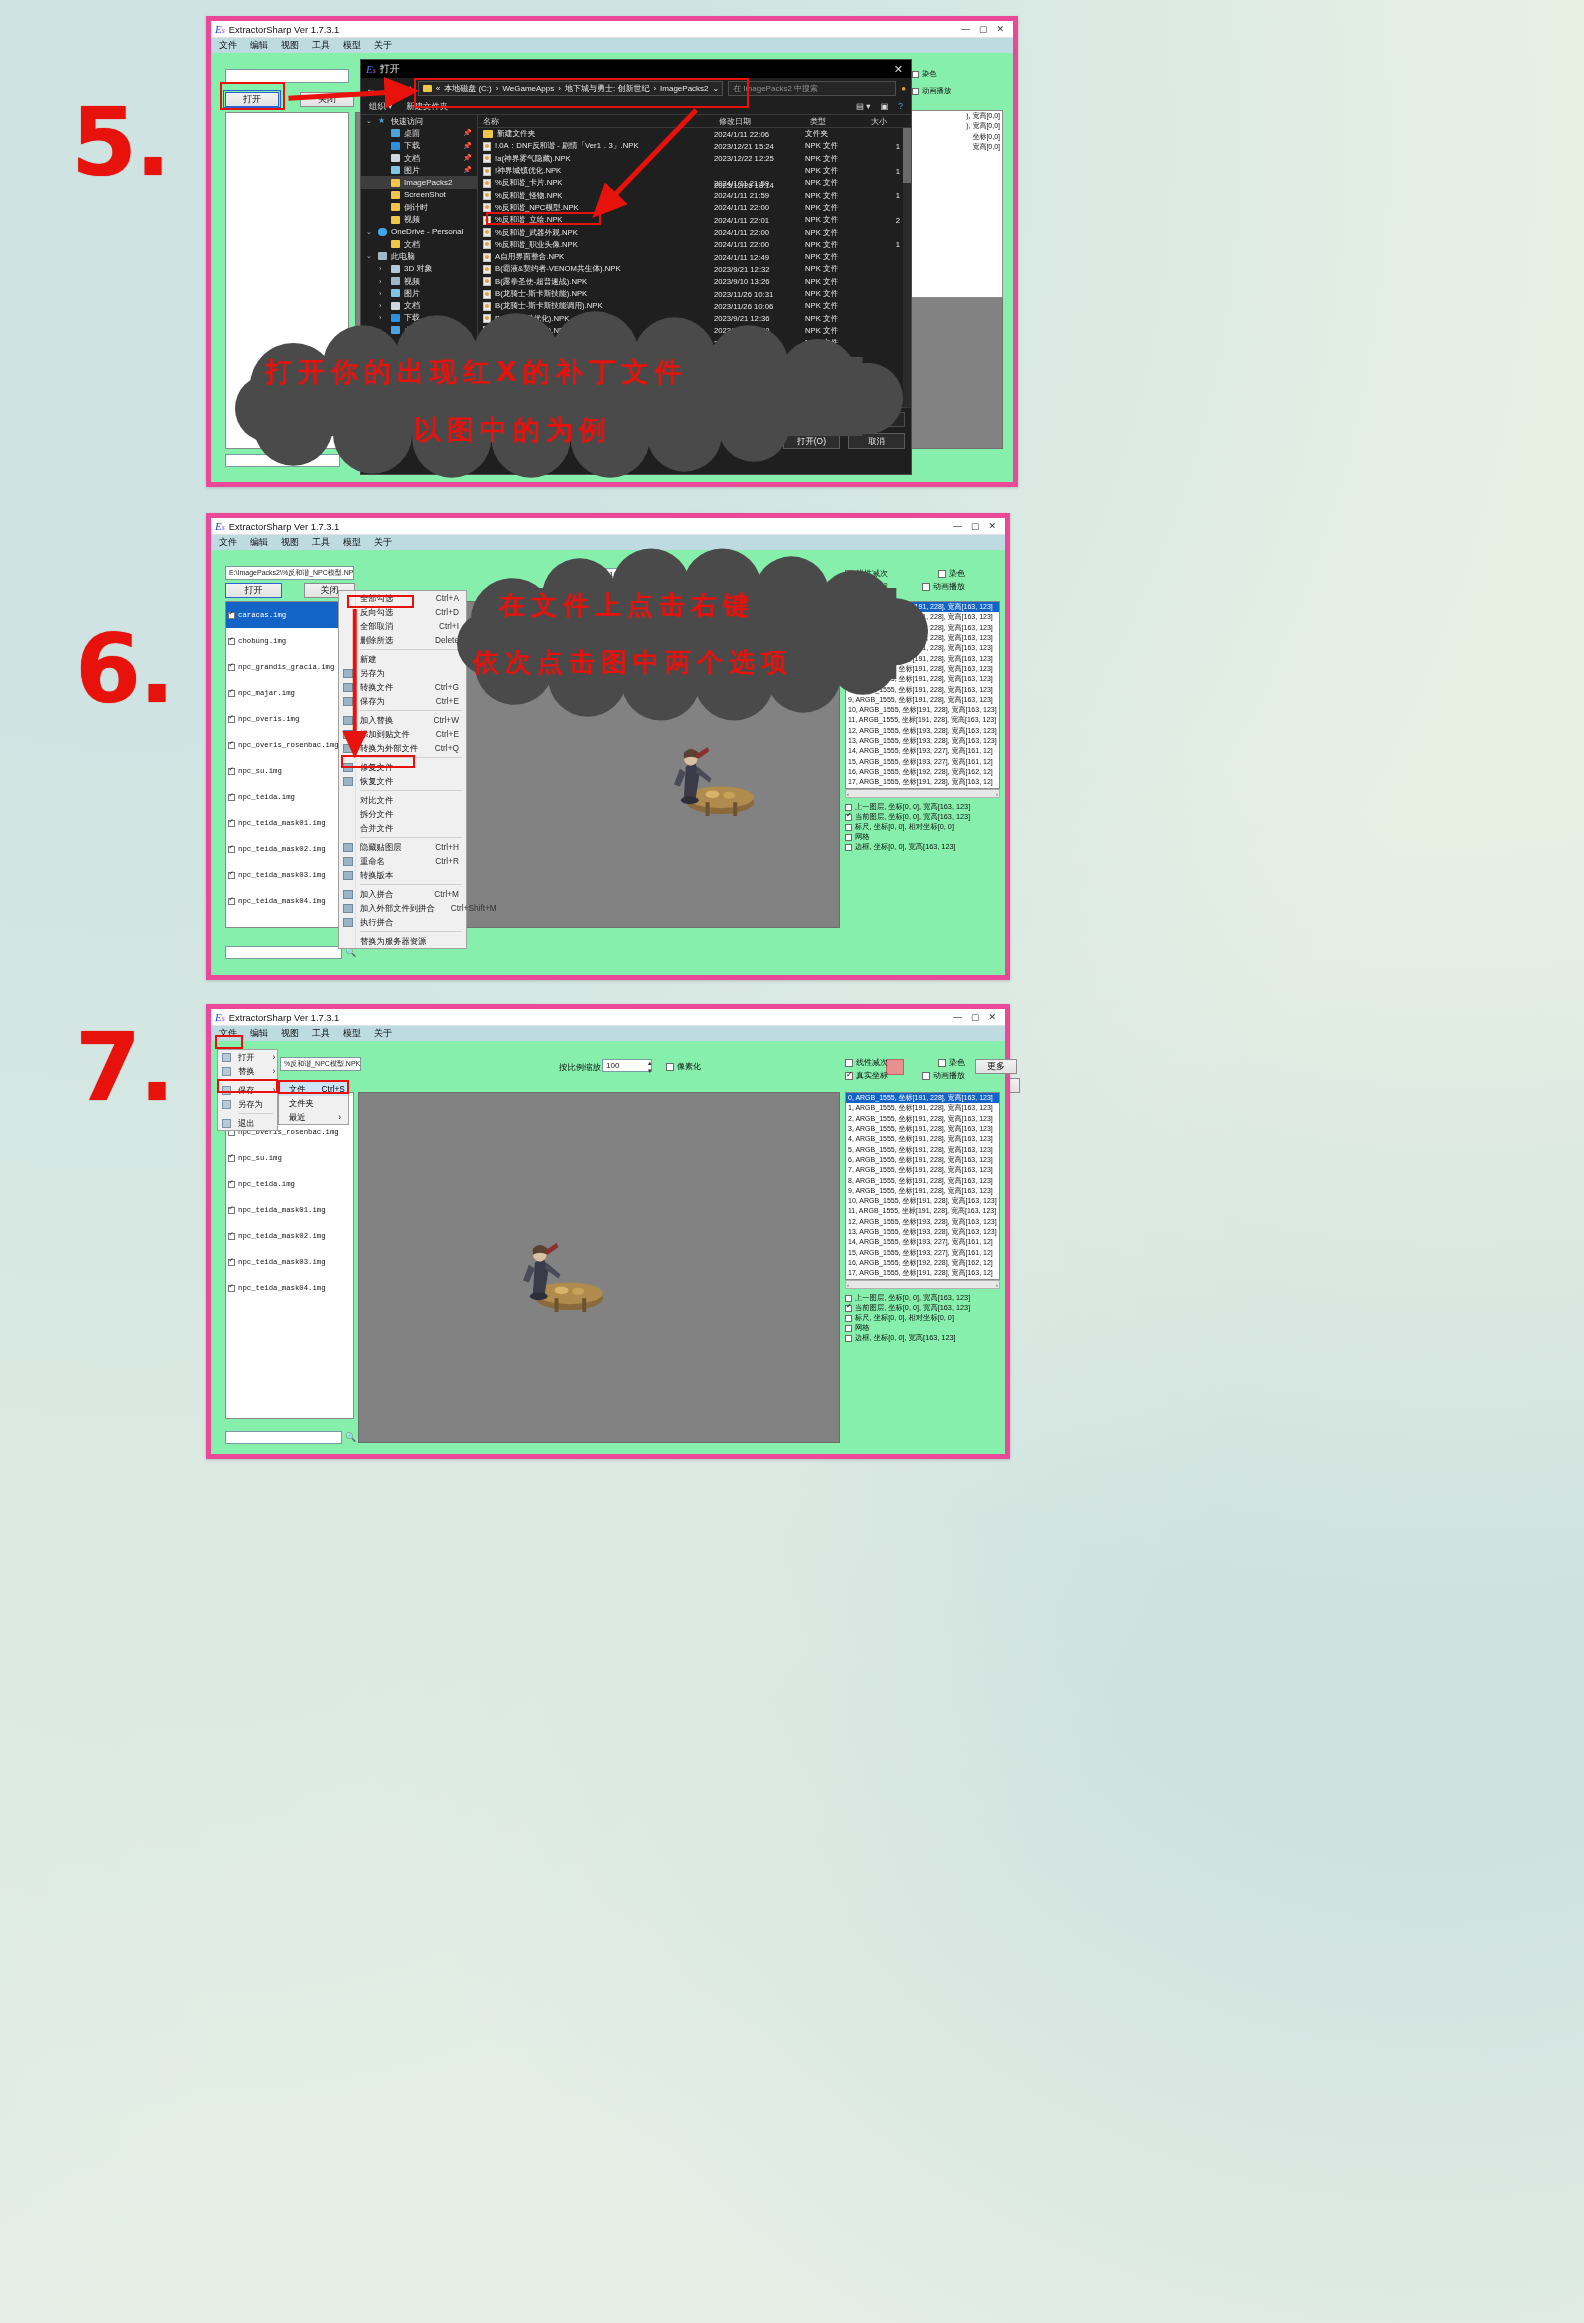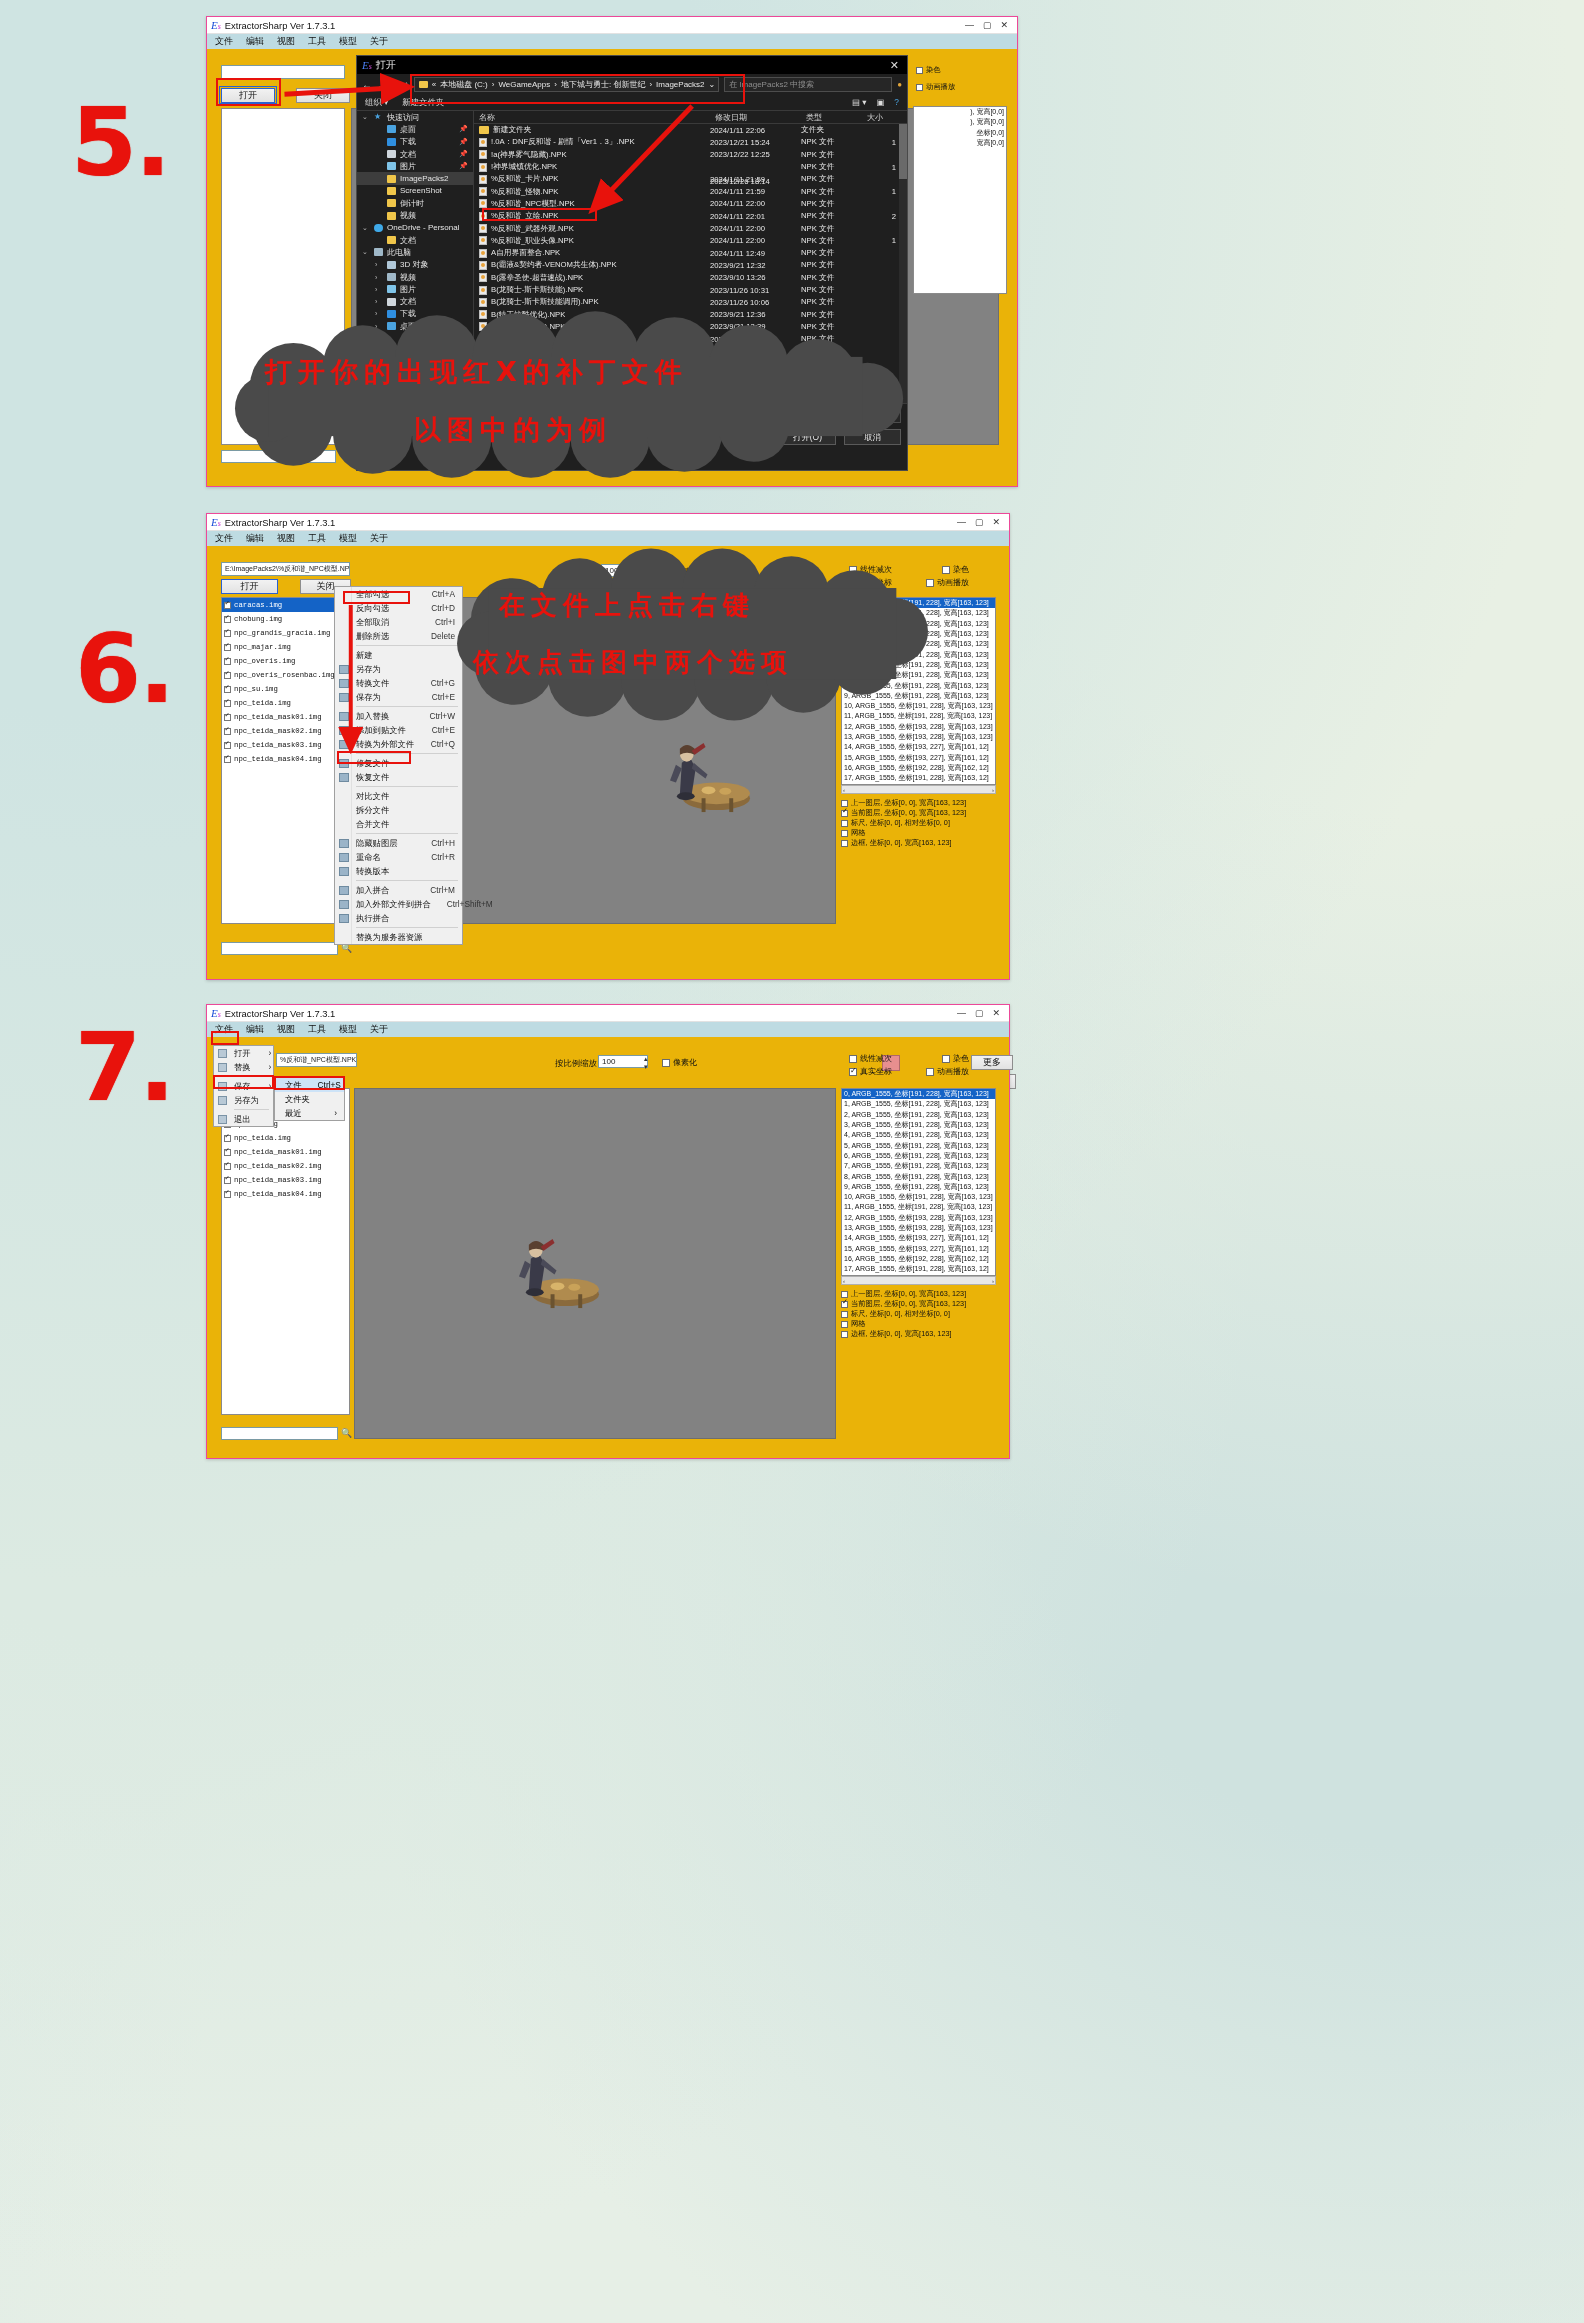--- a/index.html
+++ b/index.html
@@ -28,22 +28,22 @@
     font-family:"DejaVu Sans", sans-serif;
     font-weight:bold;
     color:#e8120c;
     font-size:95px;
     letter-spacing:-2px;
     z-index:5;
     text-shadow:0 0 1px #e8120c;
   }
   .panel {
     position:absolute;
-    background:#eab308;
-    border:1px solid #ec4899;
+    background:#86efac;
+    border:5px solid #ec4899;
     z-index:2;
     box-shadow:0 1px 3px rgba(0,0,0,.18);
   }
   .win-title {
     height:17px; background:#ffffff;
     display:flex; align-items:center;
     padding:0 4px; font-size:9px; color:#111;
     border-bottom:1px solid #e2e2e2;
   }
   .es-logo { font-family:"Liberation Serif", serif; font-style:italic; font-size:11px; color:#1b4fd8; margin-right:4px; }
@@ -64,21 +64,21 @@
     color:#111; padding:0 6px;
   }
   .btn.sel { border:1.6px solid #2b61d1; }
   .chk { display:flex; align-items:center; gap:3px; font-size:8px; color:#111; }
   .chk .box { width:8px; height:8px; border:1px solid #6b6b6b; background:#fff; display:inline-block; position:relative; }
   .chk .box.on::after { content:"✓"; position:absolute; left:0px; top:-3px; font-size:8px; color:#111; }
   .filelist {
     background:#fff; border:1px solid #8a8a8a;
     overflow:hidden; font-family:"Liberation Mono", monospace; font-size:7.3px;
   }
-  .filelist .it { display:flex; align-items:center; gap:3px; padding:0 2px; height:14px; color:#111; white-space:nowrap; }
+  .filelist .it { display:flex; align-items:center; gap:3px; padding:0 2px; height:26px; color:#111; white-space:nowrap; }
   .filelist .it.on { background:#1463c6; color:#fff; }
   .filelist .it .box { width:7px; height:7px; border:1px solid #777; background:#fff; position:relative; flex:none; }
   .filelist .it .box::after { content:"✓"; position:absolute; left:0; top:-4px; font-size:7px; color:#111; }
   .canvas { background:#828282; border:1px solid #6e6e6e; position:relative; overflow:hidden; }
   .rightlist { background:#fff; border:1px solid #8a8a8a; font-size:7px; overflow:hidden; font-family:"Liberation Sans", sans-serif; }
   .rightlist .r { height:10.3px; padding:0 2px; white-space:nowrap; color:#111; display:flex; align-items:center; }
   .rightlist .r.on { background:#1463c6; color:#fff; }
   .optlist { font-size:7.3px; }
   .optlist .o { display:flex; align-items:center; gap:3px; height:10px; color:#111; white-space:nowrap; }
   .optlist .o .box { width:7px; height:7px; border:1px solid #6b6b6b; background:#fff; position:relative; flex:none; }

